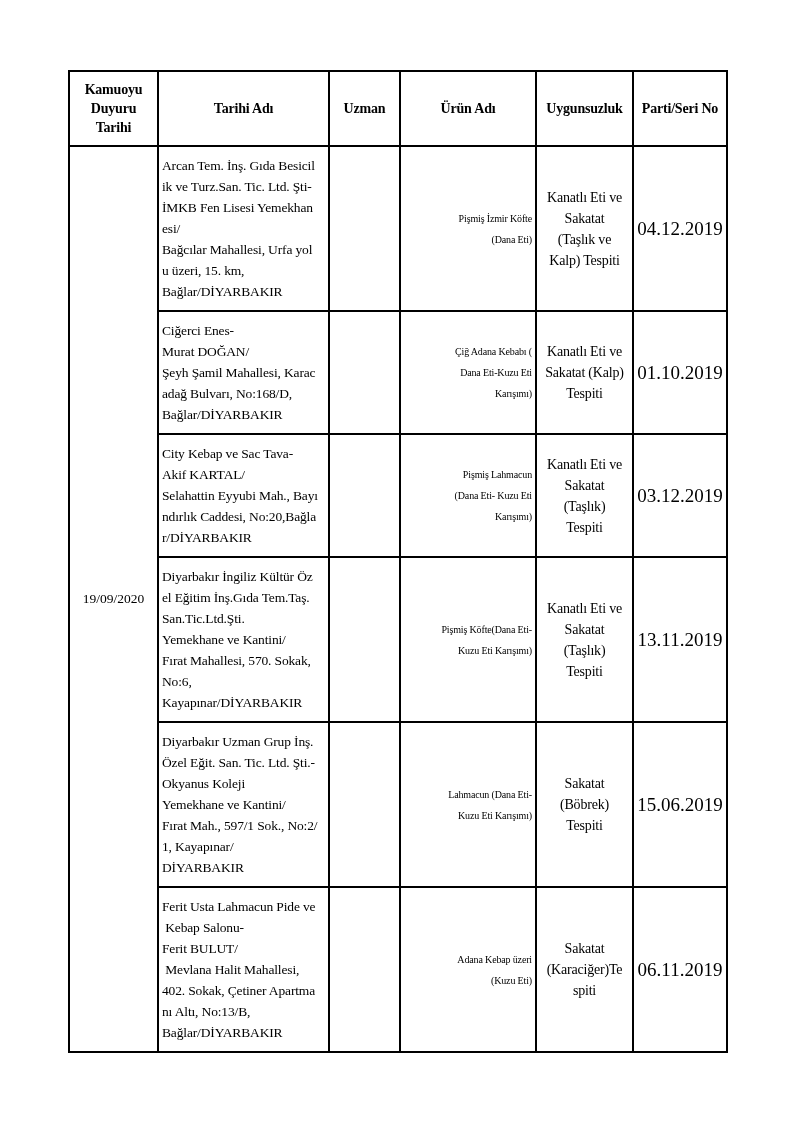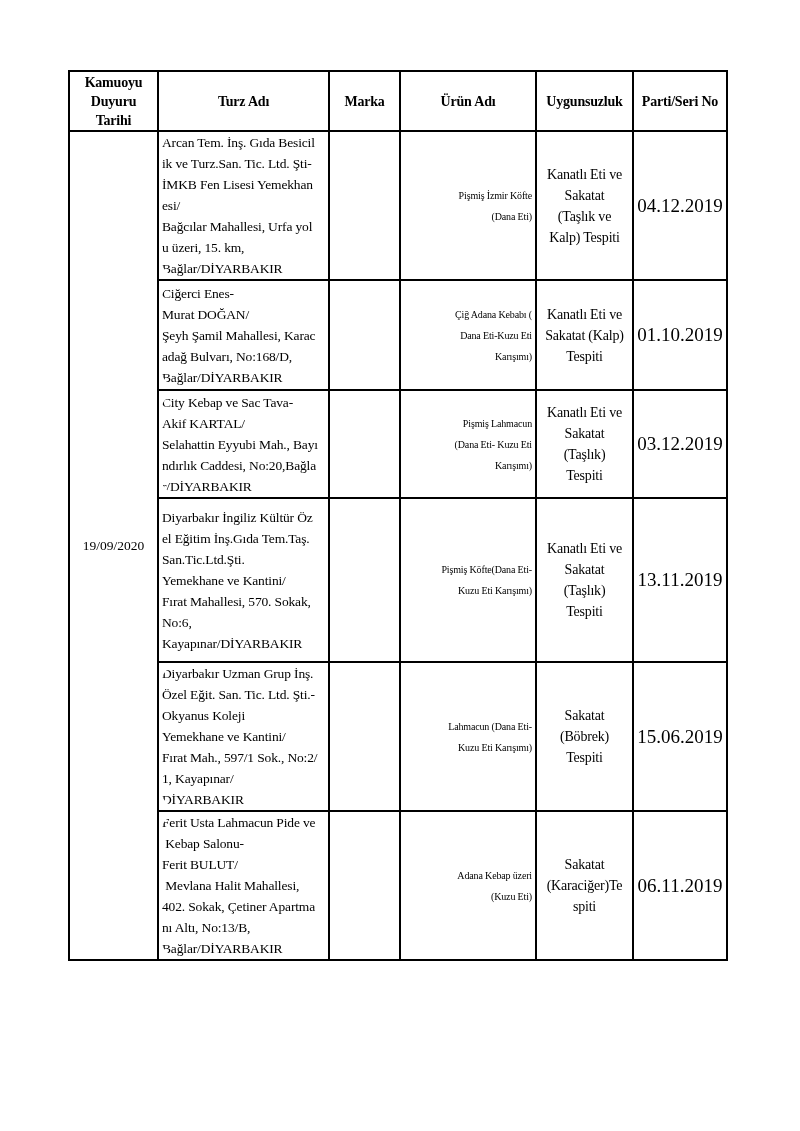--- a/index.html
+++ b/index.html
@@ -18,21 +18,21 @@
     position: absolute;
     left: 68px;
     top: 70px;
     width: 658px;
     border-collapse: collapse;
     table-layout: fixed;
   }
   .doc-table th,
   .doc-table td {
     border: 2px solid #000;
-    padding: 0 3px;
+    padding: 8px 3px;
     vertical-align: middle;
     overflow: hidden;
     white-space: pre;
   }
   .doc-table th {
     font-size: 14px;
     font-weight: bold;
     text-align: center;
     line-height: 19px;
     letter-spacing: -0.2px;
@@ -81,22 +81,22 @@
     <col style="width:71px">
     <col style="width:136px">
     <col style="width:97px">
     <col style="width:94px">
   </colgroup>
   <thead>
     <tr style="height:60px">
       <th>Kamuoyu
 Duyuru
 Tarihi</th>
-      <th>Turz Adı</th>
-      <th>Marka</th>
+      <th>Tarihi Adı</th>
+      <th>Uzman</th>
       <th>Ürün Adı</th>
       <th>Uygunsuzluk</th>
       <th>Parti/Seri No</th>
     </tr>
   </thead>
   <tbody>
     <tr style="height:148px">
       <td class="cell-date" rowspan="6">19/09/2020</td>
       <td class="cell-firma">Arcan Tem. İnş. Gıda Besicil
 ik ve Turz.San. Tic. Ltd. Şti-

